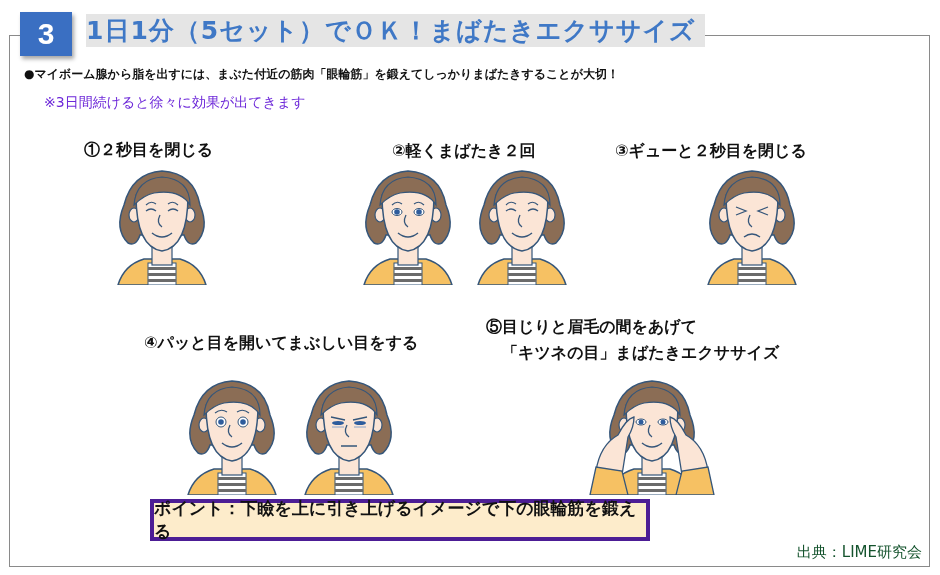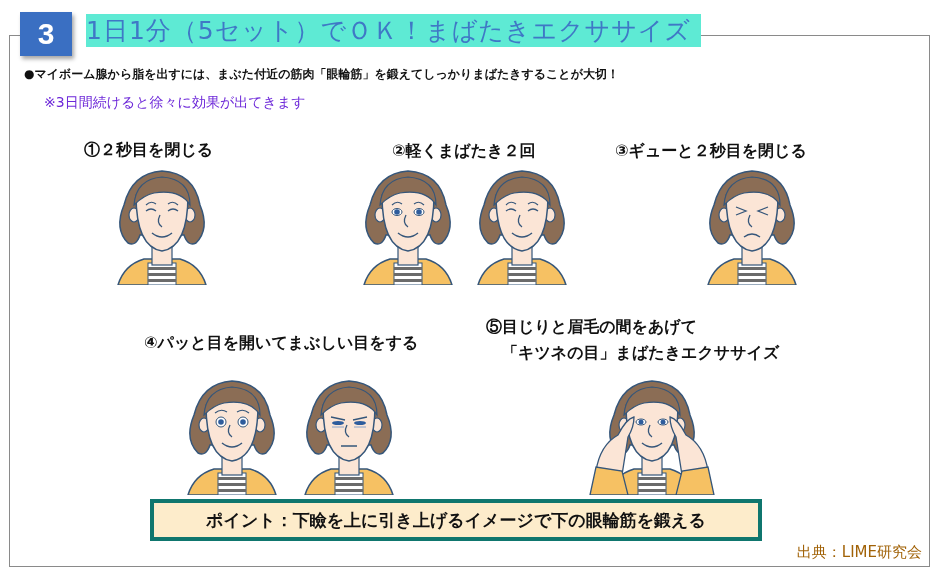--- a/index.html
+++ b/index.html
@@ -1,27 +1,27 @@
 <!DOCTYPE html>
 <html><head>
 <meta charset="utf-8">
 <style>
   html,body{margin:0;padding:0;background:#fff;}
   body{width:940px;height:575px;position:relative;overflow:hidden;font-family:"DejaVu Sans","Liberation Sans",sans-serif;color:#111;}
   .frame{position:absolute;left:9px;top:35px;width:921px;height:532px;border:1.5px solid #8a8a8a;border-top:none;box-sizing:border-box;}
   .frame-top-left{position:absolute;left:9px;top:35px;width:32px;border-top:1.5px solid #8a8a8a;}
   .frame-top-right{position:absolute;left:700px;top:35px;width:230px;border-top:1.5px solid #8a8a8a;}
   .num-badge{position:absolute;left:20px;top:12px;width:52px;height:44px;background:#3a6fc2;color:#fff;font-weight:bold;font-size:30px;display:flex;align-items:center;justify-content:center;box-shadow:2px 3px 4px rgba(0,0,0,0.35);font-family:"Liberation Sans",sans-serif;}
-  .title{position:absolute;left:86px;top:14px;font-size:25px;font-weight:normal;color:#3f78c6;letter-spacing:1px;white-space:nowrap;background:#5eead4;padding-right:10px;}
+  .title{position:absolute;left:86px;top:14px;font-size:25px;font-weight:bold;color:#3f78c6;letter-spacing:1px;white-space:nowrap;background:#e5e5e5;padding-right:10px;}
   .lead{position:absolute;left:24px;top:66px;font-size:12px;font-weight:bold;white-space:nowrap;}
   .note{position:absolute;left:44px;top:94px;font-size:14px;color:#6d28d9;white-space:nowrap;}
   .step-label{position:absolute;font-size:16px;font-weight:bold;white-space:nowrap;line-height:26px;}
   .face{position:absolute;width:104px;height:120px;}
-  .point-box{position:absolute;left:150px;top:499px;width:612px;height:42px;background:#fdeccb;border:4px solid #0f766e;box-sizing:border-box;display:flex;align-items:center;justify-content:center;font-size:17px;font-weight:bold;color:#111;}
-  .source{position:absolute;right:18px;top:543px;font-size:15px;color:#a16207;white-space:nowrap;}
+  .point-box{position:absolute;left:150px;top:499px;width:500px;height:42px;background:#fdeccb;border:4px solid #4c1d95;box-sizing:border-box;display:flex;align-items:center;justify-content:center;font-size:17px;font-weight:bold;color:#111;}
+  .source{position:absolute;right:18px;top:543px;font-size:15px;color:#14532d;white-space:nowrap;}
 </style>
 </head>
 <body>
 
 <svg width="0" height="0" style="position:absolute">
   <defs>
     <g id="base">
 
       <path d="M8 120 Q14 100 34 94 L70 94 Q90 100 96 120 Z" fill="#f6c163" stroke="#35567a" stroke-width="1.5"></path>
 

